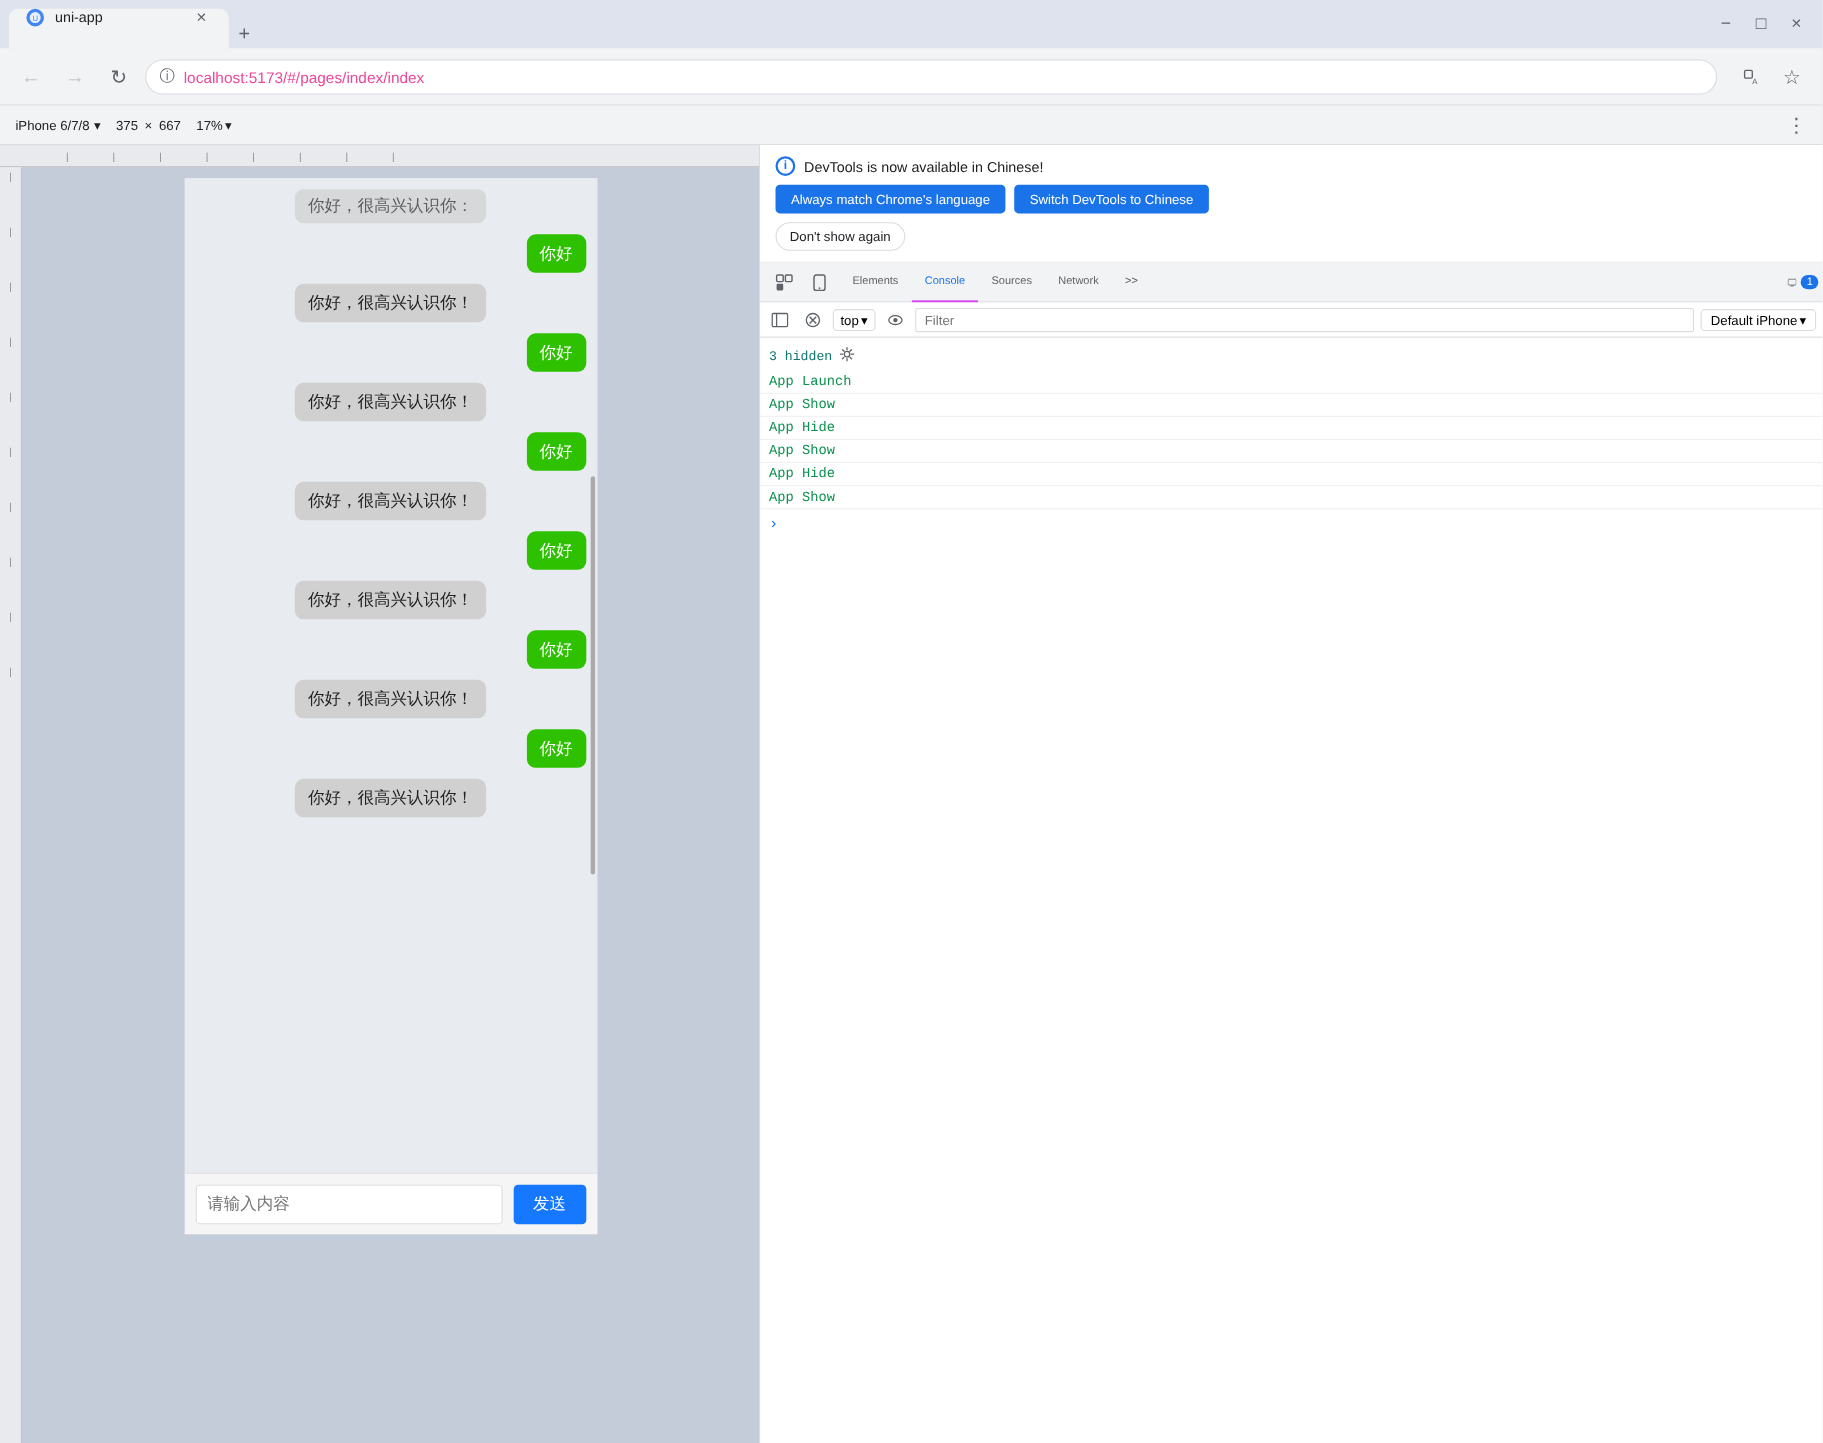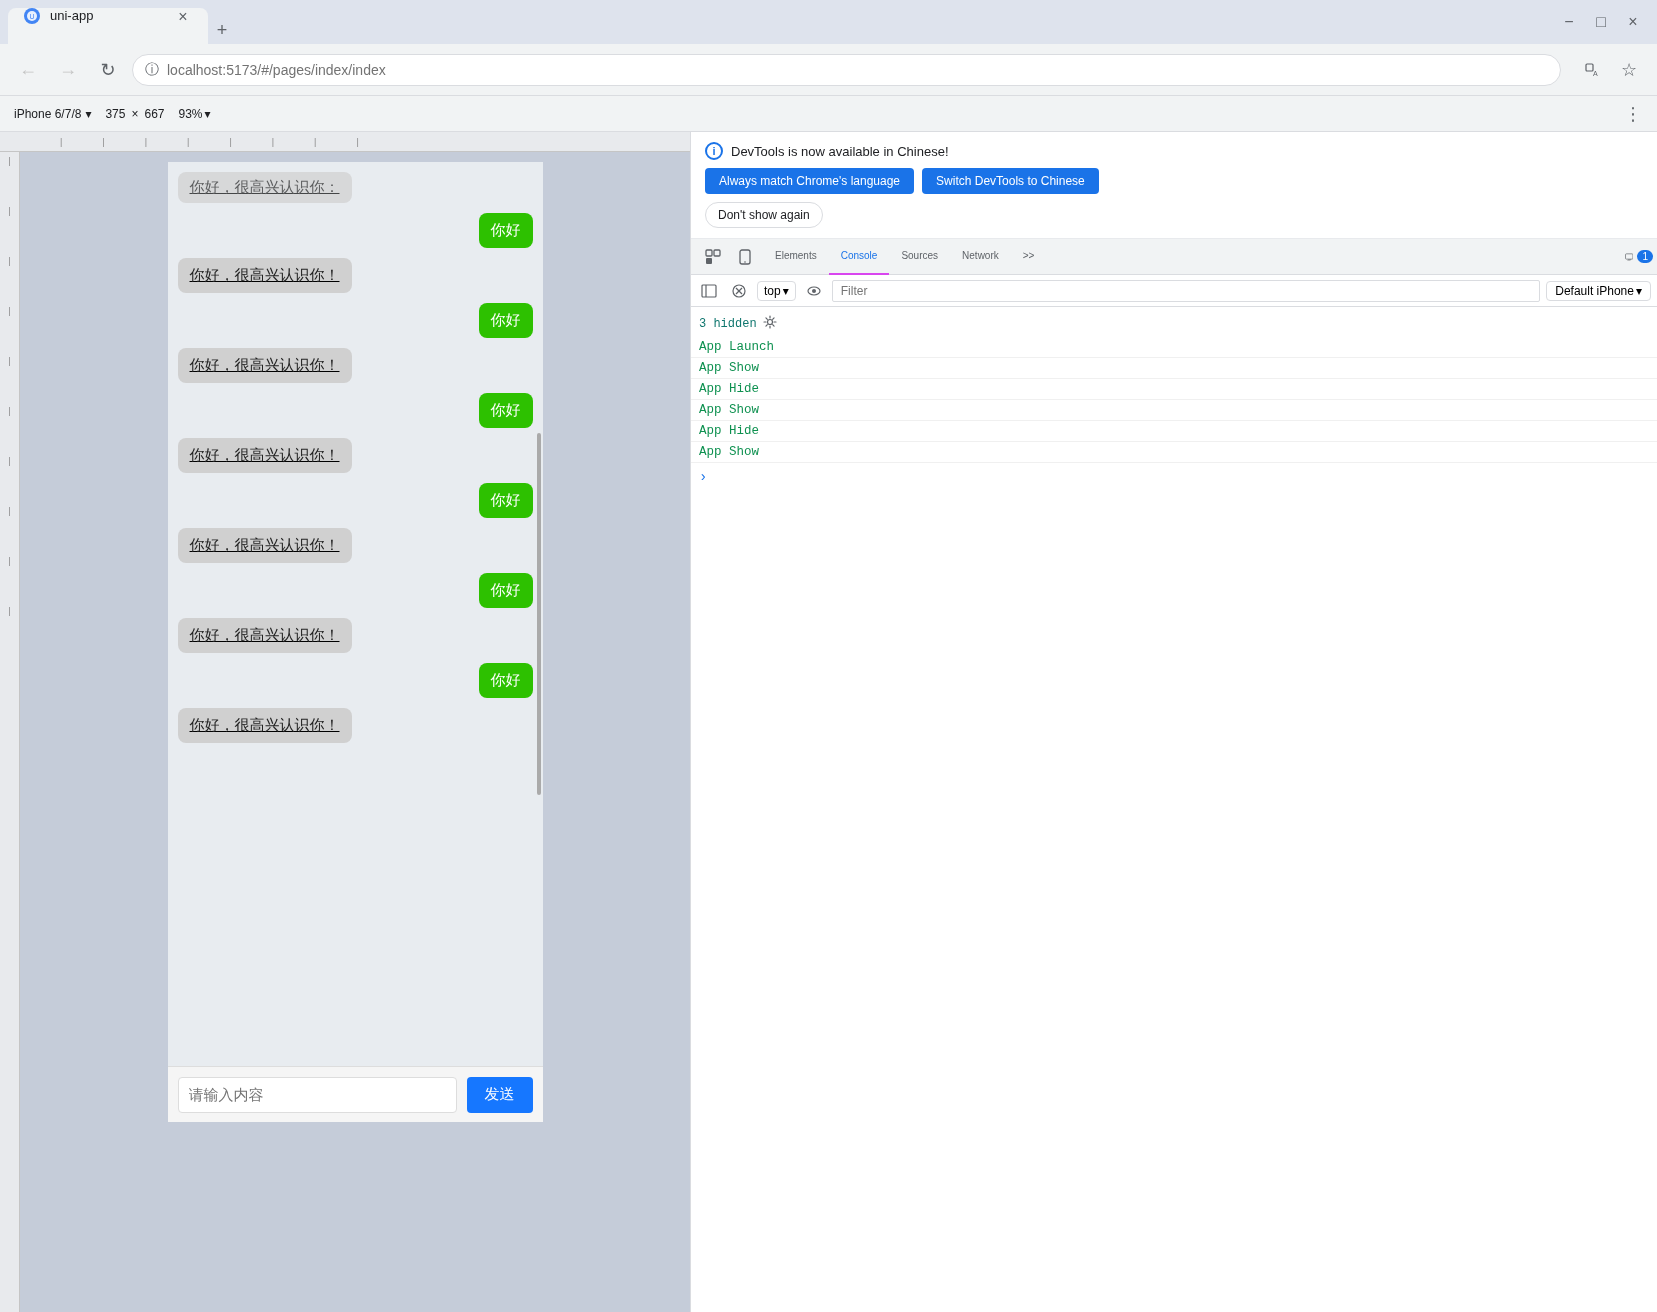--- a/index.html
+++ b/index.html
@@ -33,21 +33,21 @@
     .main-area { display: flex; flex: 1; }
 
     
     .phone-simulator { width: 690px; background: #c5ccd9; display: flex; flex-direction: column; }
     .phone-frame { width: 375px; background: #e8ecf0; display: flex; flex-direction: column; height: 960px; position: relative; }
 
     
     .chat-container { flex: 1; overflow-y: auto; padding: 10px; display: flex; flex-direction: column; gap: 10px; background: #e8ecf0; }
     .msg-row { display: flex; }
     .msg-row.right { justify-content: flex-end; }
-    .msg-row.left { justify-content: flex-start; text-decoration: underline; }
+    .msg-row.left { justify-content: center; }
     .msg-bubble { max-width: 200px; padding: 8px 12px; border-radius: 8px; font-size: 15px; }
     .msg-bubble.green { background: #2dc100; color: #fff; border-radius: 8px; }
     .msg-bubble.gray { background: #d0d0d0; color: #222; border-radius: 8px; }
     .msg-truncated { background: #d0d0d0; color: #222; padding: 6px 12px; border-radius: 8px; font-size: 15px; max-width: 260px; opacity: 0.85; }
 
     .input-area { height: 56px; background: #f5f5f5; display: flex; align-items: center; padding: 0 10px; gap: 10px; border-top: 1px solid #ddd; }
     .chat-input { flex: 1; height: 36px; background: #fff; border-radius: 4px; border: 1px solid #ddd; padding: 0 10px; font-size: 15px; color: #14532d; outline: none; }
     .send-btn { width: 66px; height: 36px; background: #1677ff; color: #fff; border: none; border-radius: 4px; font-size: 15px; cursor: pointer; }
 
     
@@ -115,21 +115,21 @@
       <span class="win-btn">×</span>
     </div>
   </div>
 
   <div class="nav-bar">
     <div class="nav-btn disabled">←</div>
     <div class="nav-btn disabled">→</div>
     <div class="nav-btn">↻</div>
     <div class="address-bar">
       <span style="color:#5f6368;font-size:14px;">ⓘ</span>
-      <span style="font-size:14px;color:#737373;">localhost:5173/#/pages/index/index</span>
+      <span style="font-size:14px;color:#ec4899;">localhost:5173/#/pages/index/index</span>
     </div>
     <div class="nav-right">
       <div class="nav-btn" style="font-size:13px;color:#5f6368;">
         <svg width="18" height="18" viewBox="0 0 18 18" fill="none">
             <rect x="2" y="3" width="7" height="7" rx="1" stroke="#5f6368" stroke-width="1.2"></rect>
             <text x="9" y="15" font-size="7" fill="#5f6368">A</text>
           </svg>
       </div>
       <div class="nav-btn">☆</div>
     </div>
@@ -139,21 +139,21 @@
     <div class="device-select">
       <span>iPhone 6/7/8</span>
       <span>▾</span>
     </div>
     <div class="dimension-display">
       <span>375</span>
       <span>×</span>
       <span>667</span>
     </div>
     <div class="zoom-select">
-      <span>93%</span>
+      <span>17%</span>
       <span>▾</span>
     </div>
     <div style="margin-left:auto;" class="nav-btn toolbar-more">
       <span>⋮</span>
     </div>
   </div>
 
   <div class="main-area">
 
     <div class="phone-simulator">

